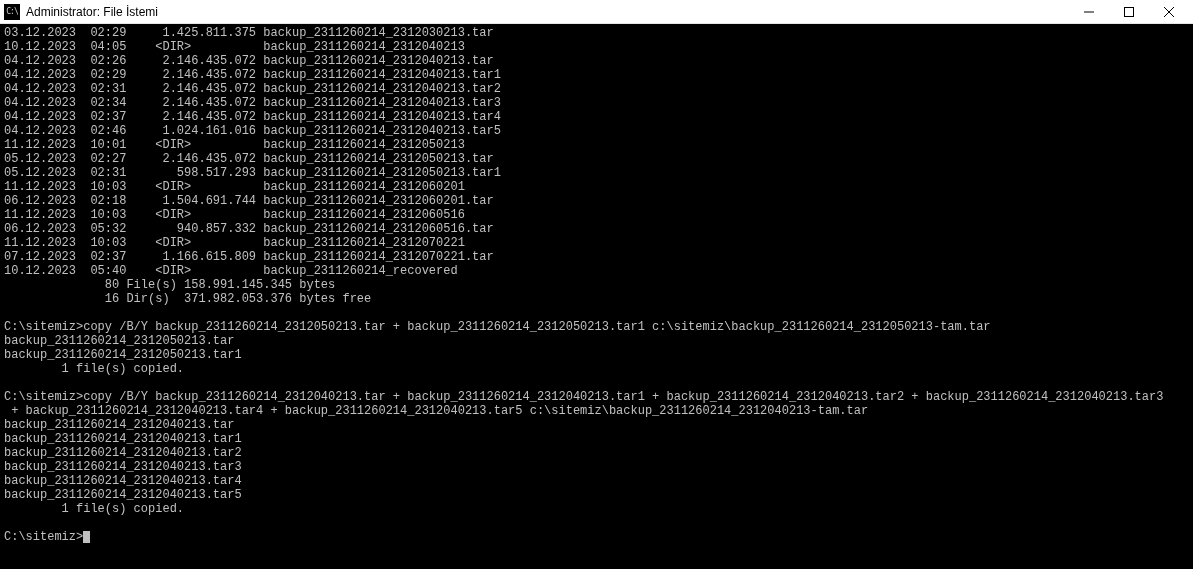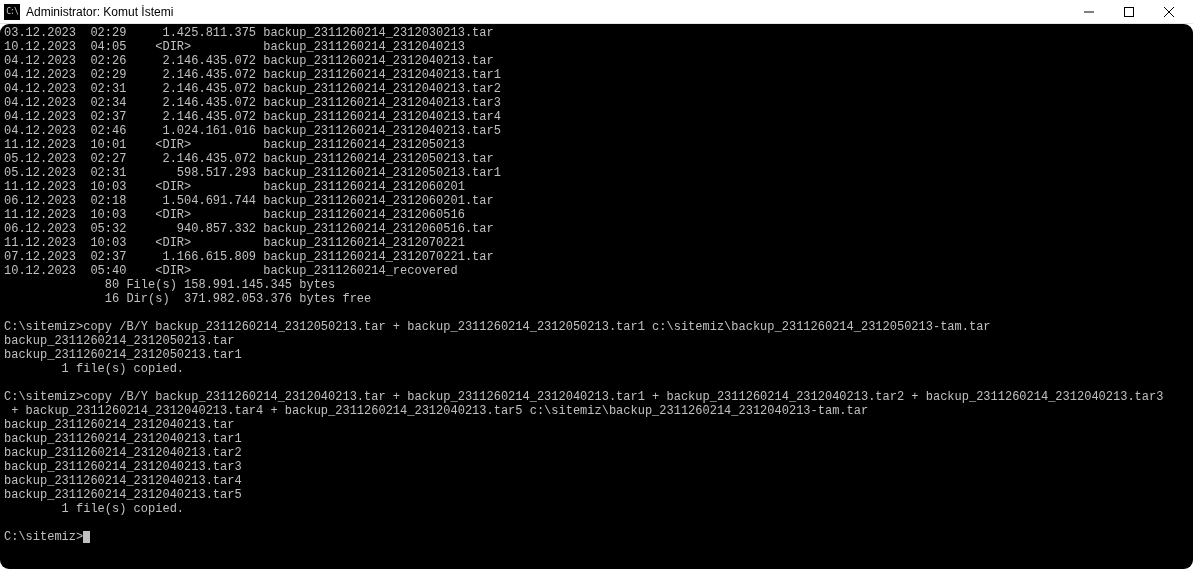--- a/index.html
+++ b/index.html
@@ -62,42 +62,41 @@
     .terminal {
       flex: 1;
       background: #000;
       color: #c0c0c0;
       padding: 2px 4px;
       line-height: 14px;
       white-space: pre;
       overflow: hidden;
       font-family: Consolas, 'Courier New', monospace;
       font-size: 12px;
-      border-radius: 9px;
     }
     .cursor {
       display: inline-block;
       width: 7px;
       height: 12px;
       background: #c0c0c0;
       vertical-align: middle;
       animation: blink 1s step-start infinite;
     }
     @keyframes blink {
       50% { opacity: 0; }
     }
   </style>
 </head>
 <body>
 
 <div class="titlebar">
   <div class="titlebar-icon">
       <span>C:\</span>
     </div>
-  <div class="titlebar-title">Administrator: Komut İstemi</div>
+  <div class="titlebar-title">Administrator: File İstemi</div>
   <div class="titlebar-controls">
     <div class="titlebar-btn">
       <svg width="10" height="10" viewBox="0 0 10 10">
           <line x1="0" y1="5" x2="10" y2="5" stroke="#000" stroke-width="1"></line>
         </svg>
     </div>
     <div class="titlebar-btn">
       <svg width="10" height="10" viewBox="0 0 10 10">
           <rect x="0.5" y="0.5" width="9" height="9" fill="none" stroke="#000" stroke-width="1"></rect>
         </svg>

